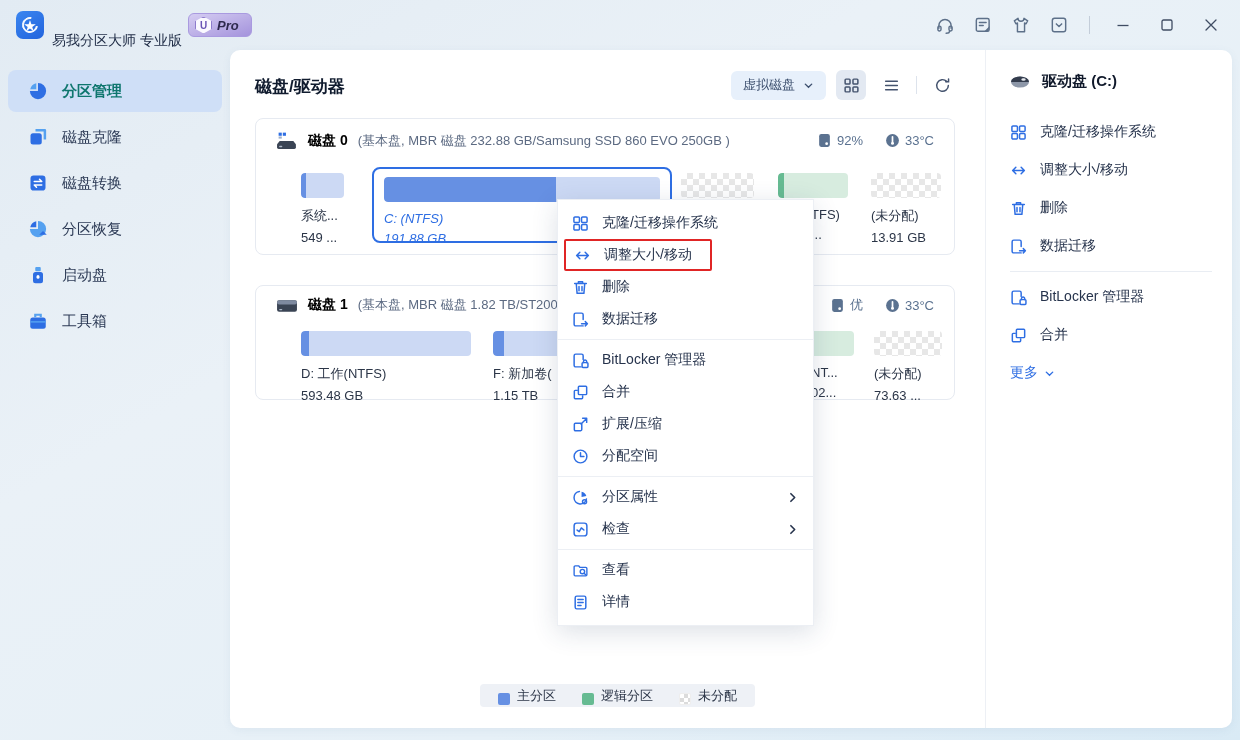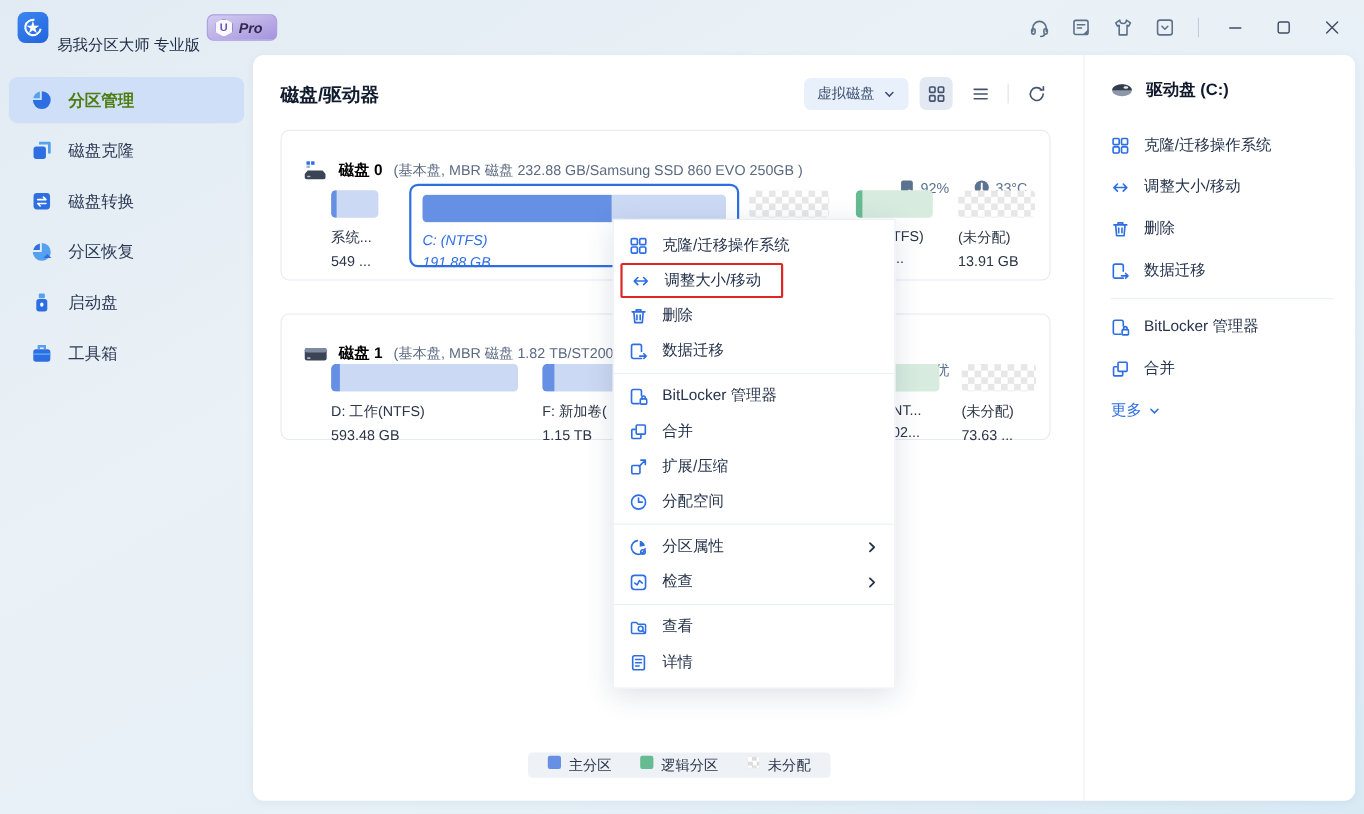--- a/index.html
+++ b/index.html
@@ -25,21 +25,21 @@
   .pro-text { font-size:13px; font-weight:bold; font-style:italic; color:#2f2a4e; }
   .tb-icons { position:absolute; right:14px; top:0; height:50px; display:flex; align-items:center; gap:14px; }
   .tb-btn { width:24px; height:24px; display:flex; align-items:center; justify-content:center; cursor:pointer; }
   .tb-sep { width:1px; height:18px; background:#c3cdd9; margin:0 4px; }
   .wbtn { width:30px; height:30px; display:flex; align-items:center; justify-content:center; cursor:pointer; }
 
   
   .sidebar { position:absolute; left:0; top:50px; width:230px; bottom:0; padding-top:20px; }
   .side-item { display:flex; align-items:center; gap:14px; height:42px; margin:0 8px 4px 8px;
     padding-left:20px; border-radius:8px; font-size:15px; color:#2c3a55; cursor:pointer; }
-  .side-item.active { background:#cfdff7; color:#4d7c0f; font-weight:bold; }
+  .side-item.active { background:#cfdff7; color:#0f766e; font-weight:bold; }
 
   
   .content { position:absolute; left:230px; top:50px; width:1002px; height:678px;
     background:#ffffff; border-radius:10px; box-shadow:0 2px 8px rgba(80,110,150,.08); }
   .main { position:absolute; left:0; top:0; width:755px; height:100%; }
   .main-title { position:absolute; left:25px; top:25px; font-size:17px; font-weight:bold; color:#101b2e; }
   .main-controls { position:absolute; right:28px; top:20px; display:flex; align-items:center; gap:10px; }
   .vd-select { height:29px; display:flex; align-items:center; gap:8px; padding:0 12px;
     background:#e7f0fb; border-radius:6px; font-size:13px; color:#3c4f6e; cursor:pointer; }
   .tool-btn { width:30px; height:30px; border-radius:6px; display:flex; align-items:center; justify-content:center; cursor:pointer; }
@@ -47,41 +47,41 @@
   .v-sep { width:1px; height:18px; background:#dde3ec; }
 
   
   .disk-card { position:absolute; left:25px; width:700px; background:#fff;
     border:1px solid #e6eaf1; border-radius:8px; }
   .card0 { top:68px; height:137px; }
   .card1 { top:235px; height:115px; }
   .dc-head { display:flex; align-items:center; padding:12px 20px 0 20px; gap:10px; }
   .dc-name { font-size:14px; font-weight:bold; color:#000000; white-space:nowrap; }
   .dc-info { font-size:13px; color:#5c6a82; white-space:nowrap; overflow:hidden; }
-  .dc-right { margin-left:auto; display:flex; gap:22px; flex-shrink:0;margin-top:32px; }
+  .dc-right { margin-left:auto; display:flex; gap:22px; flex-shrink:0; }
   .dc-stat { display:flex; align-items:center; gap:5px; font-size:13px; color:#5b7290; }
 
   .p-block { position:absolute; }
   .p-bar { height:25px; border-radius:4px; position:relative; overflow:hidden; }
   .p-bar.primary { background:#ccd9f4; }
   .p-bar.logical { background:#d7ecdf; }
   .p-fill { position:absolute; left:0; top:0; bottom:0; border-radius:4px 0 0 4px; }
   .p-fill.primary { background:#6690e3; }
   .p-fill.logical { background:#66bb92; }
   .checker { background:repeating-conic-gradient(#e7e7e7 0% 25%, #ffffff 0% 50%);
     background-size:12px 12px; border-radius:4px; height:25px; }
   .p-label { font-size:13px; color:#2b3547; margin-top:9px; white-space:nowrap; }
   .p-size { font-size:13px; color:#2b3547; margin-top:5px; white-space:nowrap; }
   .p-selected { position:absolute; border:2px solid #2e6ee3; border-radius:8px; padding:8px 10px; background:#fff; }
   .p-selected .p-label, .p-selected .p-size { color:#2e6ee3; }
 
   
   .legend { position:absolute; left:250px; top:634px; height:23px; display:flex; align-items:center;
     gap:26px; background:#eef1f6; border-radius:4px; padding:0 18px; }
-  .lg-item { display:flex; align-items:flex-start; gap:7px; font-size:13px; color:#2b3547; }
+  .lg-item { display:flex; align-items:flex-end; gap:7px; font-size:13px; color:#2b3547; }
   .sw { width:12px; height:12px; border-radius:2px; }
   .sw.primary { background:#6690e3; } .sw.logical { background:#66bb92; }
   .sw.unalloc { background:repeating-conic-gradient(#dcdcdc 0% 25%, #ffffff 0% 50%); background-size:8px 8px; border:1px solid #eee; }
 
   
   .right-panel { position:absolute; left:755px; top:0; width:247px; height:100%;
     border-left:1px solid #edf0f5; padding:22px 20px 0 24px; }
   .rp-head { display:flex; align-items:center; gap:12px; font-size:15px; font-weight:bold; color:#10192b; margin-bottom:22px; }
   .rp-item { display:flex; align-items:center; gap:13px; height:38px; font-size:14px; color:#26334c; cursor:pointer; }
   .rp-sep { height:1px; background:#e9edf3; margin:6px 0; }

